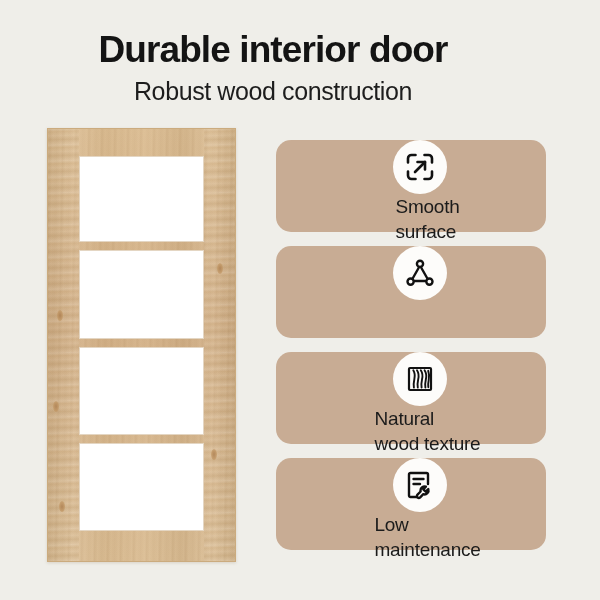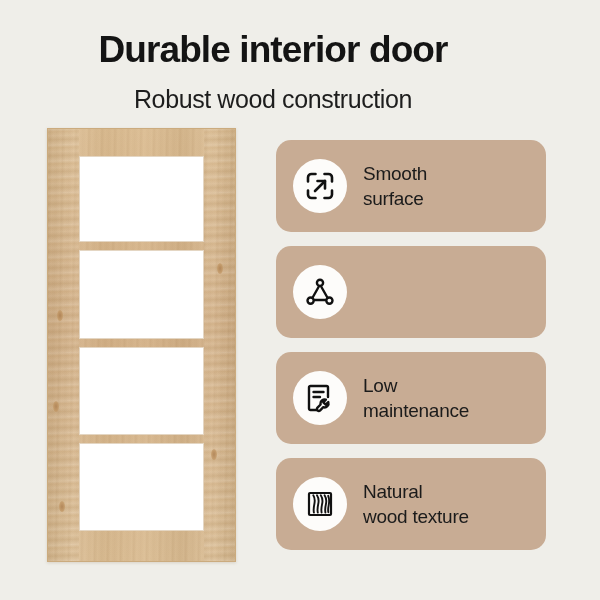--- a/index.html
+++ b/index.html
@@ -30,21 +30,21 @@
     font-weight: bold;
     color: #141414;
     letter-spacing: -0.9px;
     line-height: 1.1;
   }
 
   .subtitle {
     font-size: 25px;
     font-weight: normal;
     color: #1d1d1d;
-    margin-top: 15px;
+    margin-top: 7px;
     letter-spacing: -0.4px;
     line-height: 1.1;
   }
 
   
   .door-wrap {
     position: absolute;
     left: 47px;
     top: 128px;
     width: 189px;
@@ -123,20 +123,21 @@
   }
 
   .card {
     display: flex;
     align-items: center;
     height: 92px;
     margin-bottom: 14px;
     background: #C8AC94;
     border-radius: 15px;
     padding-left: 17px;
+    flex-direction: column;
   }
 
   .icon-circle {
     flex: 0 0 auto;
     width: 54px;
     height: 54px;
     border-radius: 50%;
     background: #FDFCFA;
     display: flex;
     align-items: center;
@@ -205,39 +206,39 @@
         <path d="M8 24h16"></path>
         <circle cx="16" cy="6.8" r="3.1" fill="#FDFCFA"></circle>
         <circle cx="6.6" cy="24.6" r="3.1" fill="#FDFCFA"></circle>
         <circle cx="25.4" cy="24.6" r="3.1" fill="#FDFCFA"></circle>
       </svg>
     </div>
   </div>
 
   <div class="card">
     <div class="icon-circle">
-      <svg width="32" height="32" viewBox="0 0 32 32" fill="none" stroke="#111" stroke-width="2.4" stroke-linecap="round" stroke-linejoin="round">
-        <path d="M24 15V5.5A1.5 1.5 0 0 0 22.5 4H6.5A1.5 1.5 0 0 0 5 5.5v21A1.5 1.5 0 0 0 6.5 28H13"></path>
-        <path d="M9.5 10h10"></path>
-        <path d="M9.5 15h6.5"></path>
-        <path d="M16.5 21.5a4 4 0 0 1 5.4-3.8l-2.6 2.6 2.4 2.4 2.6-2.6a4 4 0 0 1-5 5.1l-3.1 3.1a1.9 1.9 0 0 1-2.7-2.7l3.1-3.1a4 4 0 0 1-.1-1z" fill="#FDFCFA"></path>
-      </svg>
-    </div>
-    <div class="card-label">Low
-maintenance</div>
-  </div>
-
-  <div class="card">
-    <div class="icon-circle">
       <svg width="32" height="32" viewBox="0 0 32 32" fill="none" stroke="#111" stroke-width="2.2" stroke-linecap="round" stroke-linejoin="round">
         <rect x="5" y="5" width="22" height="22" rx="1"></rect>
         <path d="M9.3 7.2c1.5 2.4 1.7 5.6 1.1 8.6-.6 3-1.1 6-.5 8.8" stroke-width="1.9"></path>
         <path d="M13 7.2c1.7 2.6 1.9 6 1.2 9.1-.6 2.9-1 5.7-.4 8.3" stroke-width="1.9"></path>
         <path d="M16.8 7.2c1.8 2.7 2 6.2 1.2 9.4-.6 2.7-.9 5.3-.4 7.9" stroke-width="1.9"></path>
         <path d="M20.6 7.2c1.8 2.8 2 6.4 1.2 9.6-.6 2.6-.8 5.2-.4 7.8" stroke-width="1.9"></path>
         <path d="M24.2 7.8c1.1 2.9 1.2 6.2.5 9.3-.5 2.4-.7 4.8-.4 7.1" stroke-width="1.9"></path>
       </svg>
     </div>
     <div class="card-label">Natural
 wood texture</div>
   </div>
 
+  <div class="card">
+    <div class="icon-circle">
+      <svg width="32" height="32" viewBox="0 0 32 32" fill="none" stroke="#111" stroke-width="2.4" stroke-linecap="round" stroke-linejoin="round">
+        <path d="M24 15V5.5A1.5 1.5 0 0 0 22.5 4H6.5A1.5 1.5 0 0 0 5 5.5v21A1.5 1.5 0 0 0 6.5 28H13"></path>
+        <path d="M9.5 10h10"></path>
+        <path d="M9.5 15h6.5"></path>
+        <path d="M16.5 21.5a4 4 0 0 1 5.4-3.8l-2.6 2.6 2.4 2.4 2.6-2.6a4 4 0 0 1-5 5.1l-3.1 3.1a1.9 1.9 0 0 1-2.7-2.7l3.1-3.1a4 4 0 0 1-.1-1z" fill="#FDFCFA"></path>
+      </svg>
+    </div>
+    <div class="card-label">Low
+maintenance</div>
+  </div>
+
 </div>
 
 </body></html>

